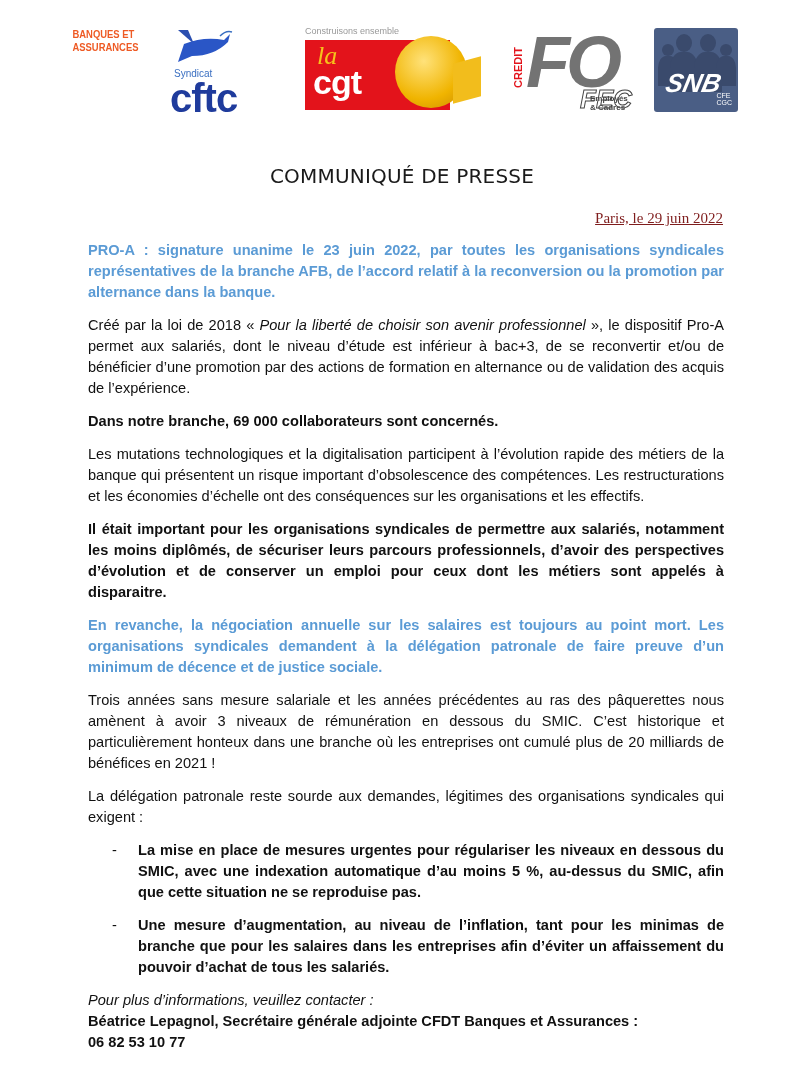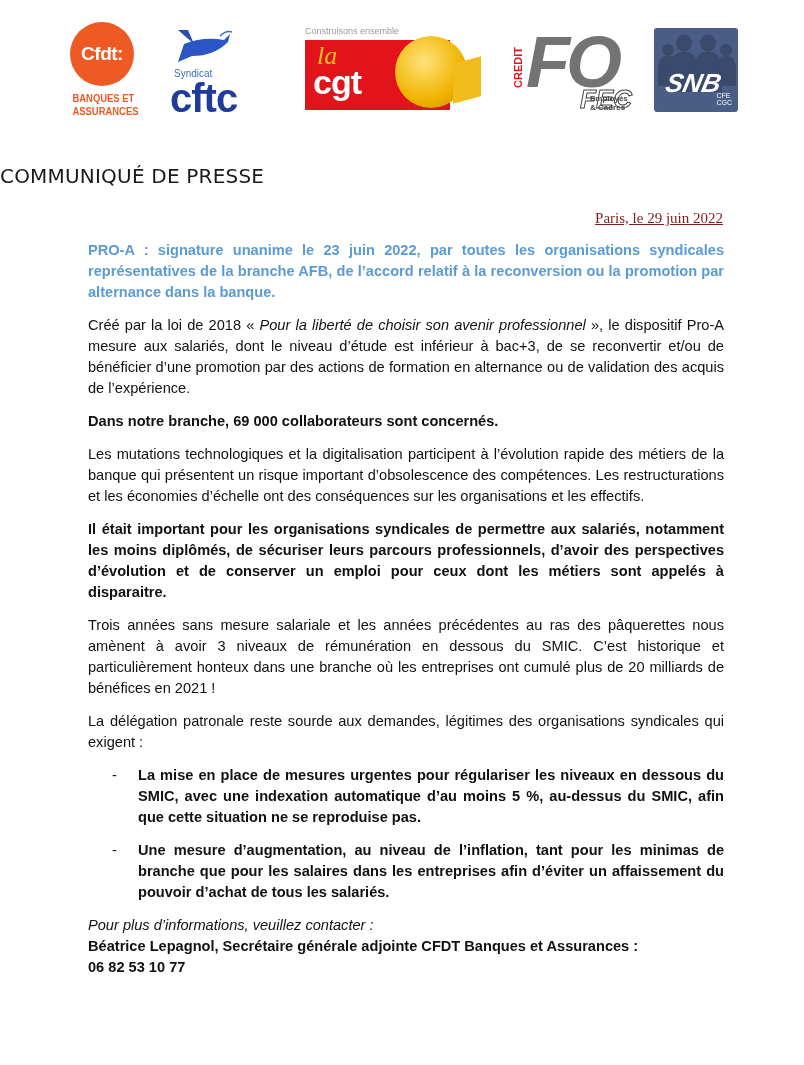--- a/index.html
+++ b/index.html
@@ -29,41 +29,40 @@
     .fo-credit { position: absolute; left: 2px; top: 34px; color: #e3131b; font-weight: bold; font-size: 11px; transform: rotate(-90deg); transform-origin: left top; }
     .fo-fec { position: absolute; left: 30px; top: 56px; color: #fff; font-weight: bold; font-style: italic; font-size: 26px; margin-left: 40px; -webkit-text-stroke: 1px #444; }
     .fo-emp { position: absolute; left: 80px; top: 66px; color: #444; font-size: 8px; line-height: 9px; font-weight: bold; }
     
     .snb { left: 654px; top: 28px; width: 84px; height: 84px; background: #4a5e85; border-radius: 3px; overflow: hidden; }
     .snb-head { position: absolute; background: #3a4a6c; border-radius: 50%; }
     .snb-body { position: absolute; background: #3a4a6c; border-radius: 40% 40% 0 0; }
     .snb-word { position: absolute; left: 12px; top: 40px; color: #fff; font-weight: bold; font-style: italic; font-size: 26px; transform: skewX(-12deg); }
     .snb-cfe { position: absolute; right: 6px; bottom: 6px; color: #fff; font-size: 7px; line-height: 7px; }
 
-    .title { position: absolute; left: 0; width: 804px; top: 164px; font-family: "DejaVu Sans", sans-serif; font-size: 20px; color: #1a1a1a; letter-spacing: 0.2px; }
+    .title { position: absolute; left: 0; width: 804px; top: 164px; text-align: center; font-family: "DejaVu Sans", sans-serif; font-size: 20px; color: #1a1a1a; letter-spacing: 0.2px; }
     .date { position: absolute; right: 81px; top: 210px; font-family: "Liberation Serif", serif; font-size: 15px; text-decoration: underline; color: #7f1d1d; }
 
     .content { position: absolute; left: 88px; width: 636px; top: 240px; font-size: 14.6px; line-height: 21px; }
     .content p { margin: 0 0 12px 0; text-align: justify; }
     .blue { color: #5b9bd5; font-weight: bold; }
     .bold { font-weight: bold; }
     .italic { font-style: italic; }
     ul.demands { list-style: none; margin: 0 0 12px 0; padding: 0; }
     ul.demands li { position: relative; padding-left: 50px; margin-bottom: 12px; text-align: justify; font-weight: bold; }
     ul.demands li .dash { position: absolute; left: 24px; top: 0; font-weight: normal; }
     .contact { margin: 0; }
     .contact div { line-height: 21px; }
   </style>
 </head>
 <body>
 
 <div class="logos">
 
   <div class="logo cfdt">
-    <div class="cfdt-circle">Cfdt:</div>
     <div class="cfdt-sub">
       <div>BANQUES ET</div>
       <div>ASSURANCES</div>
     </div>
   </div>
 
   <div class="logo cftc">
     <svg class="cftc-bird" viewBox="0 0 60 40">
       <path d="M4 4 L20 18 L14 4 Z" fill="#2b4fb0"></path>
       <path d="M10 18 Q30 10 50 14 L56 8 L54 16 Q40 30 18 30 L4 36 Z" fill="#2a56c6"></path>
@@ -107,24 +106,25 @@
       <div>CGC</div>
     </div>
   </div>
 </div>
 
 <div class="title">COMMUNIQUÉ DE PRESSE</div>
 <div class="date">Paris, le 29 juin 2022</div>
 
 <div class="content">
   <p class="blue">PRO-A : signature unanime le 23 juin 2022, par toutes les organisations syndicales représentatives de la branche AFB, de l’accord relatif à la reconversion ou la promotion par alternance dans la banque.</p>
-  <p><span>Créé par la loi de 2018 « </span><span class="italic">Pour la liberté de choisir son avenir professionnel</span><span> », le dispositif Pro-A mesure aux salariés, dont le niveau d’étude est inférieur à bac+3, de se reconvertir et/ou de bénéficier d’une promotion par des actions de formation en alternance ou de validation des acquis de l’expérience.</span></p>
+  <p><span>Créé par la loi de 2018 « </span><span class="italic">Pour la liberté de choisir son avenir professionnel</span><span> », le dispositif Pro-A permet aux salariés, dont le niveau d’étude est inférieur à bac+3, de se reconvertir et/ou de bénéficier d’une promotion par des actions de formation en alternance ou de validation des acquis de l’expérience.</span></p>
   <p class="bold">Dans notre branche, 69 000 collaborateurs sont concernés.</p>
   <p>Les mutations technologiques et la digitalisation participent à l’évolution rapide des métiers de la banque qui présentent un risque important d’obsolescence des compétences. Les restructurations et les économies d’échelle ont des conséquences sur les organisations et les effectifs.</p>
   <p class="bold">Il était important pour les organisations syndicales de permettre aux salariés, notamment les moins diplômés, de sécuriser leurs parcours professionnels, d’avoir des perspectives d’évolution et de conserver un emploi pour ceux dont les métiers sont appelés à disparaitre.</p>
+  <p class="blue">En revanche, la négociation annuelle sur les salaires est toujours au point mort. Les organisations syndicales demandent à la délégation patronale de faire preuve d’un minimum de décence et de justice sociale.</p>
   <p>Trois années sans mesure salariale et les années précédentes au ras des pâquerettes nous amènent à avoir 3 niveaux de rémunération en dessous du SMIC. C’est historique et particulièrement honteux dans une branche où les entreprises ont cumulé plus de 20 milliards de bénéfices en 2021 !</p>
   <p>La délégation patronale reste sourde aux demandes, légitimes des organisations syndicales qui exigent :</p>
   <ul class="demands">
     <li><span class="dash">-</span><span>La mise en place de mesures urgentes pour régulariser les niveaux en dessous du SMIC, avec une indexation automatique d’au moins 5 %, au-dessus du SMIC, afin que cette situation ne se reproduise pas.</span></li>
     <li><span class="dash">-</span><span>Une mesure d’augmentation, au niveau de l’inflation, tant pour les minimas de branche que pour les salaires dans les entreprises afin d’éviter un affaissement du pouvoir d’achat de tous les salariés.</span></li>
   </ul>
   <div class="contact">
     <div class="italic">Pour plus d’informations, veuillez contacter :</div>
     <div class="bold">Béatrice Lepagnol, Secrétaire générale adjointe CFDT Banques et Assurances :</div>
     <div class="bold">06 82 53 10 77</div>

